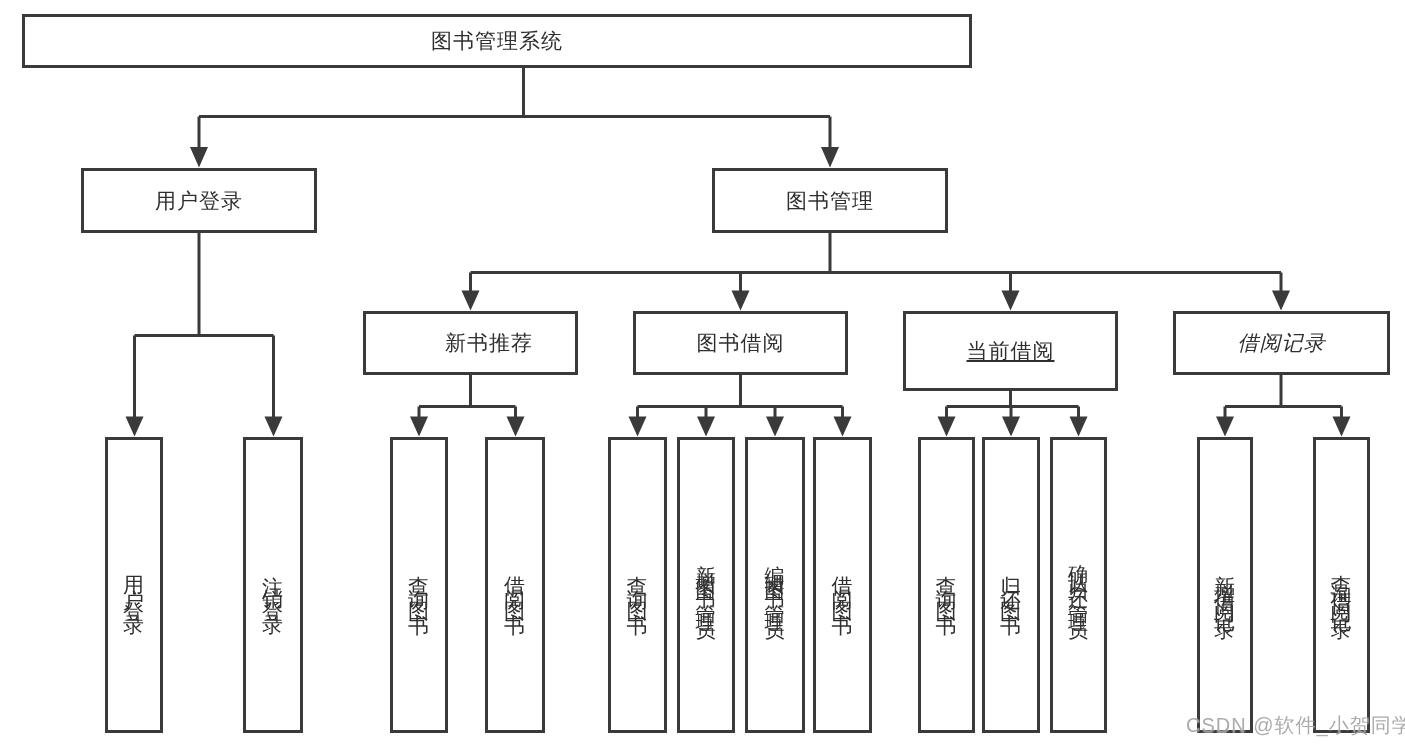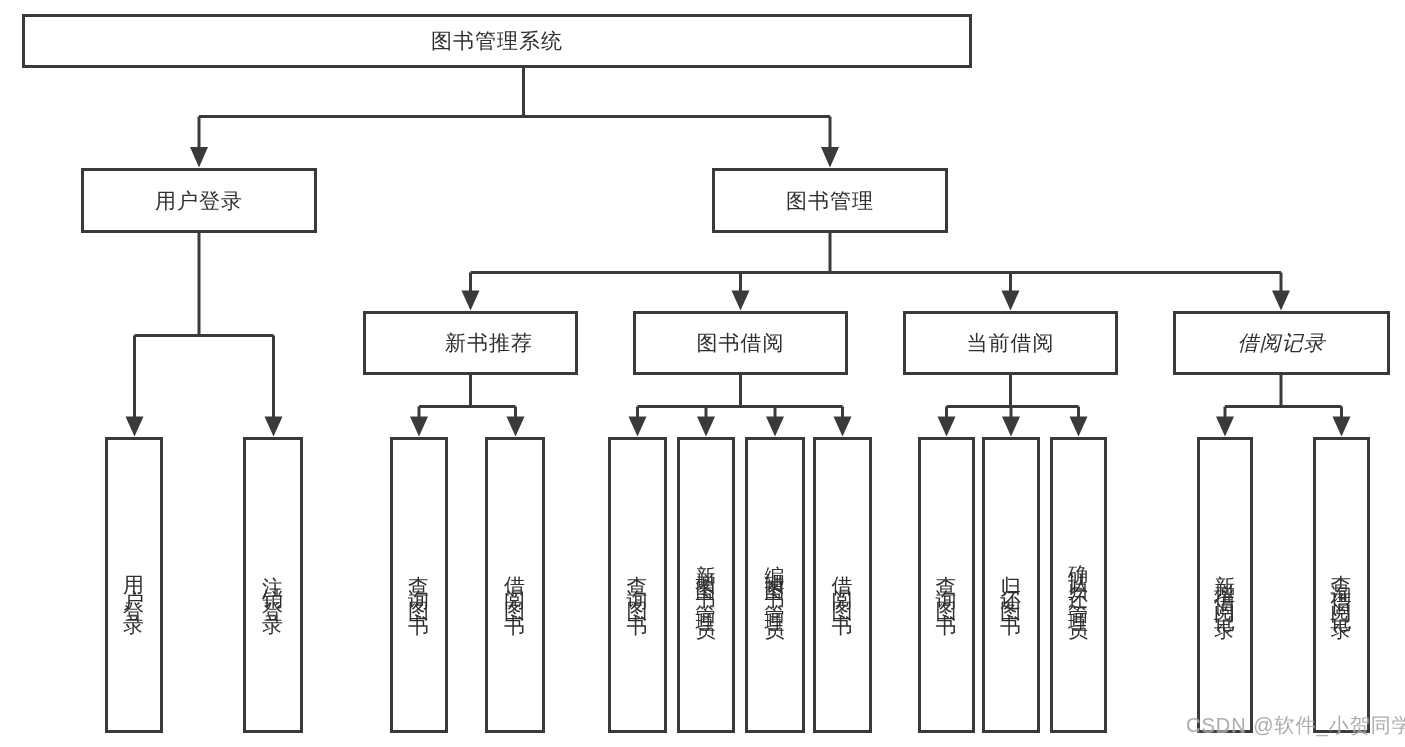--- a/index.html
+++ b/index.html
@@ -35,21 +35,21 @@
   }
   .s4{letter-spacing:13px;}
   .s6{letter-spacing:9px;}
   .s9{letter-spacing:8px;font-size:20px;}
   
   .n-root{left:22px;top:14px;width:950px;height:54px;}
   .n-user-login{left:81px;top:168px;width:236px;height:65px;}
   .n-book-mgmt{left:712px;top:168px;width:236px;height:65px;}
   .n-new-book{left:363px;top:311px;width:215px;height:64px;padding-left:37px;}
   .n-book-borrow{left:633px;top:311px;width:215px;height:64px;font-family:Liberation Mono, monospace;}
-  .n-cur-borrow{left:903px;top:311px;width:215px;height:64px;}
+  .n-cur-borrow{left:903px;top:311px;width:215px;height:80px;text-decoration:underline;}
   .n-borrow-rec{left:1173px;top:311px;width:217px;height:64px;font-style:italic;}
   .lf1{left:105px;top:437px;width:58px;height:296px;}
   .lf2{left:243px;top:437px;width:60px;height:296px;}
   .lf3{left:390px;top:437px;width:58px;height:296px;}
   .lf4{left:485px;top:437px;width:60px;height:296px;}
   .lf5{left:608px;top:437px;width:59px;height:296px;}
   .lf6{left:677px;top:437px;width:58px;height:296px;}
   .lf7{left:745px;top:437px;width:60px;height:296px;}
   .lf8{left:813px;top:437px;width:59px;height:296px;}
   .lf9{left:918px;top:437px;width:57px;height:296px;}

